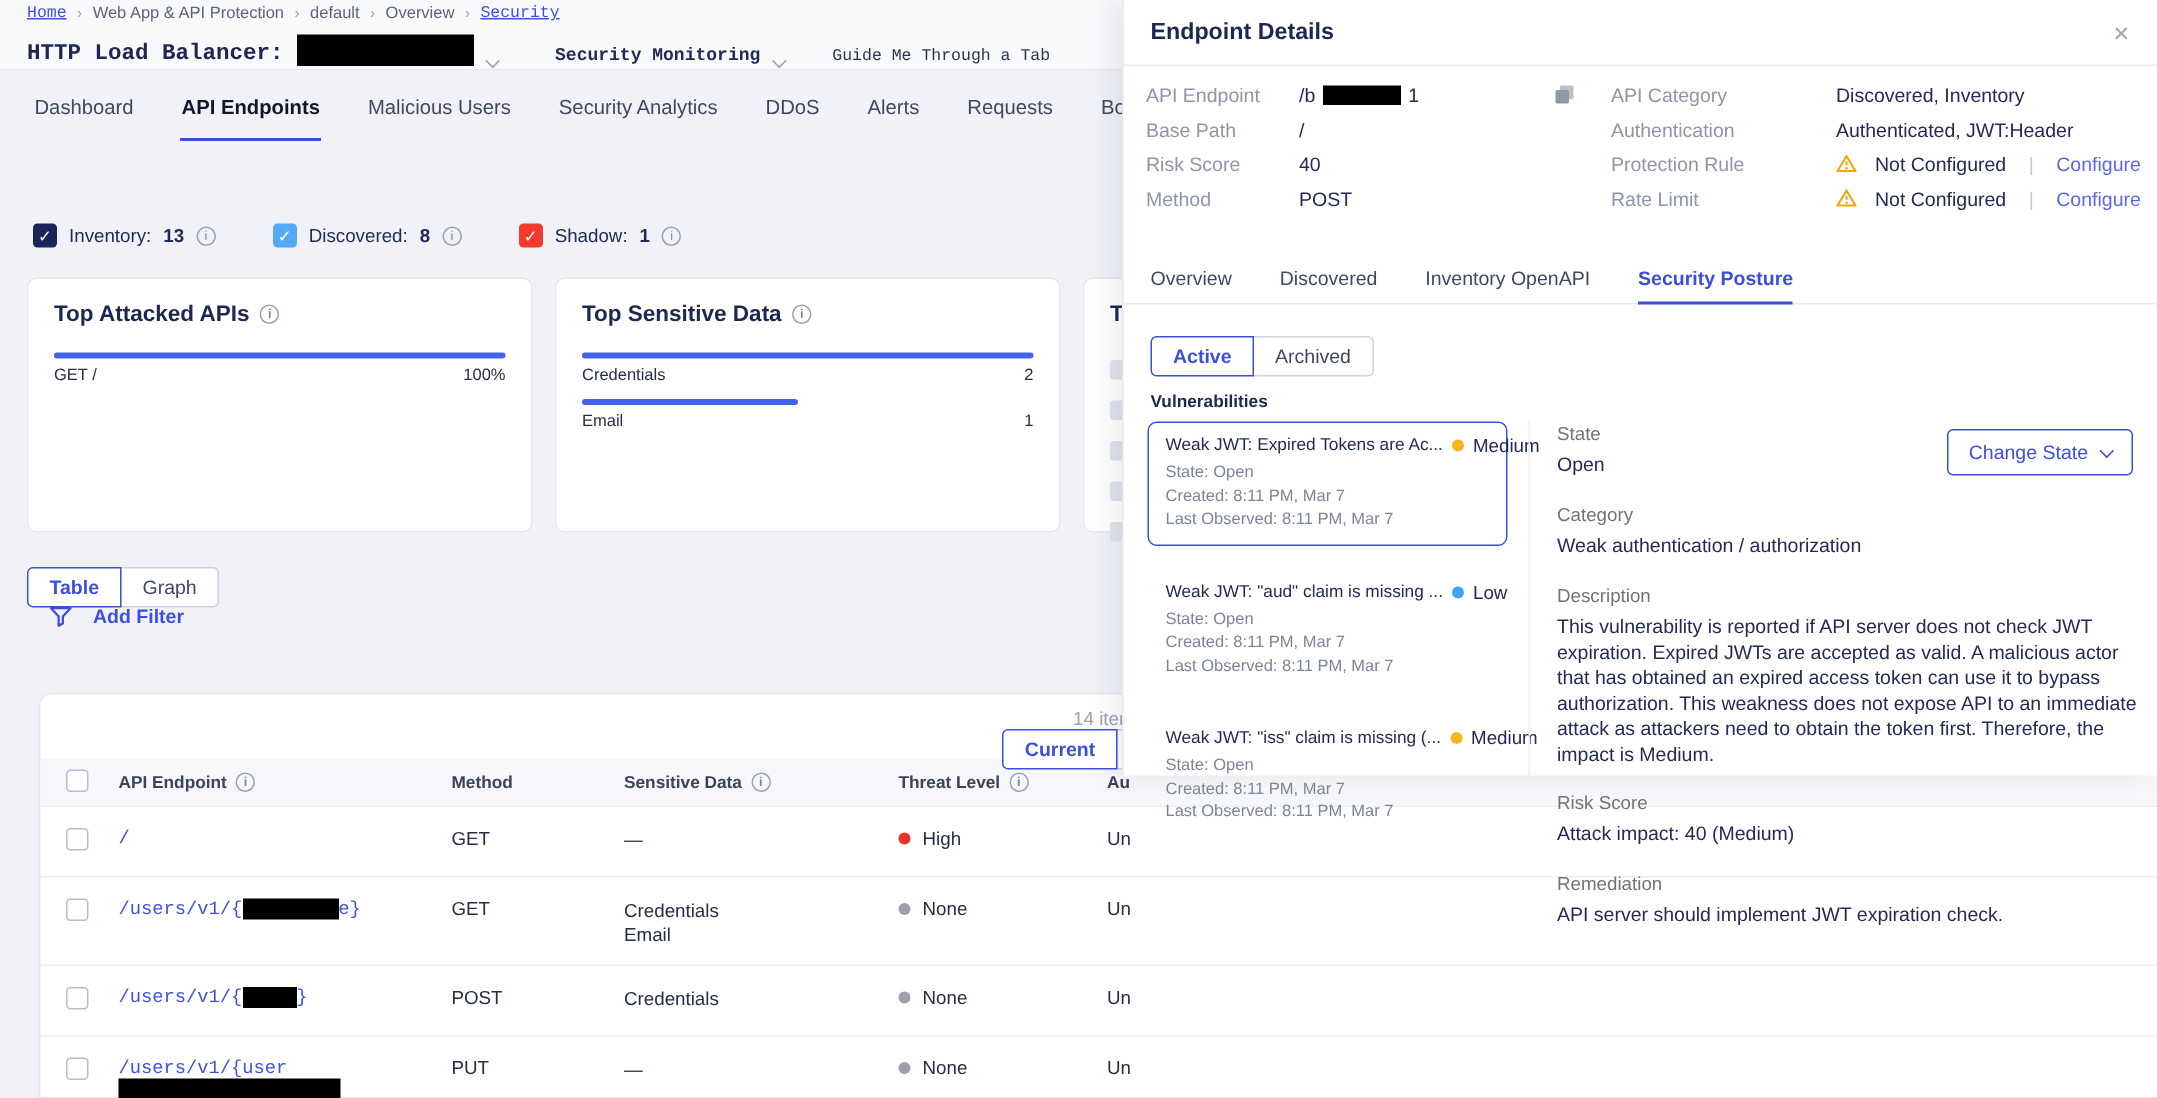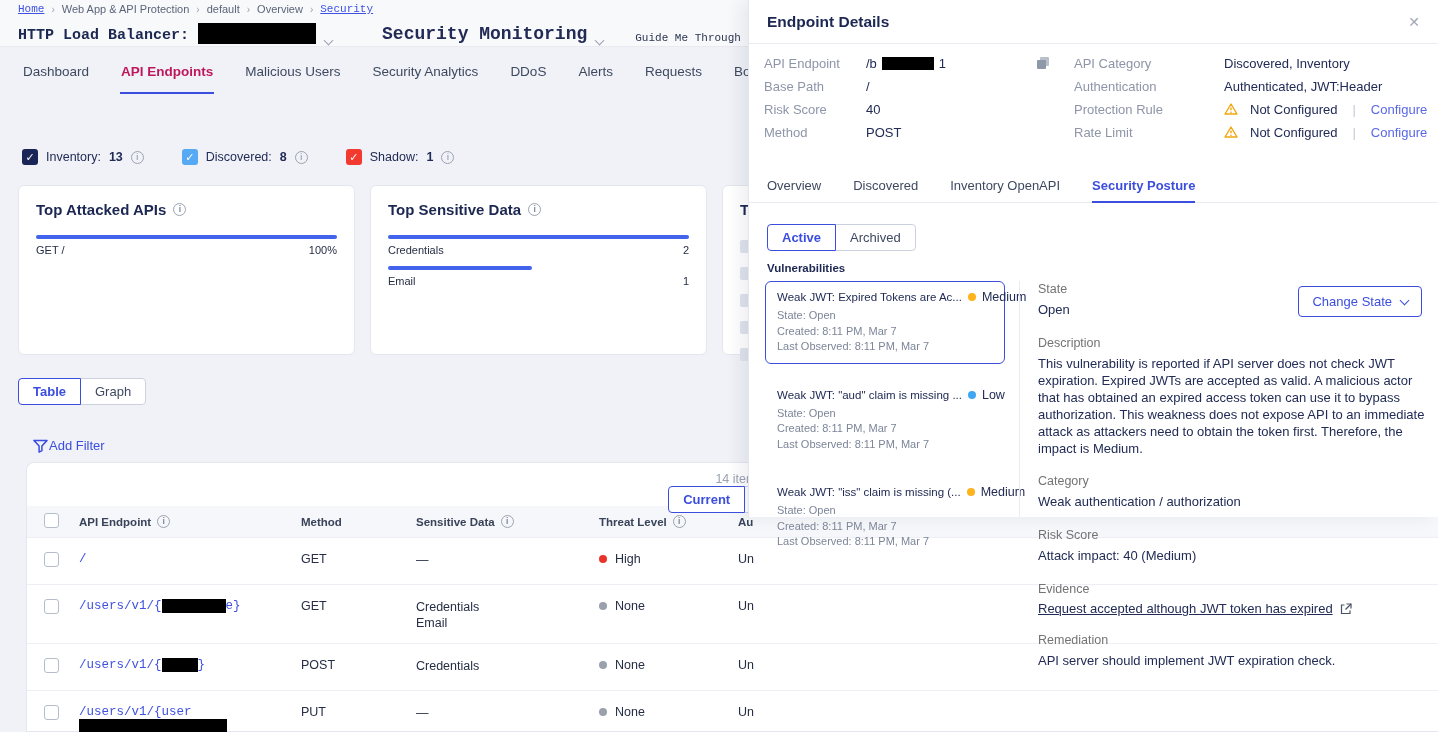--- a/index.html
+++ b/index.html
@@ -12,28 +12,28 @@
   .breadcrumb { position:absolute; top:3px; left:18px; font-size:11px; color:#5b6579;
     display:flex; gap:7px; align-items:center; }
   .crumb.link { text-decoration:underline; }
   .crumb-sep { color:#9aa2b2; font-size:10px; }
   .lb-row { position:absolute; top:23px; left:18px; display:flex; align-items:flex-end;font-family:Liberation Mono, monospace; }
   .lb-title { font-size:15px; font-weight:700; color:#1c2752; }
   .redact { background:#000; display:inline-block; vertical-align:middle; }
   .redact-lb { width:118px; height:21px; margin-left:9px; }
   .chev { width:7px; height:7px; border-right:1.5px solid #9aa3b2; border-bottom:1.5px solid #9aa3b2;
     transform:rotate(45deg); display:inline-block; margin-left:9px; margin-top:-4px; }
-  .monitor { margin-left:50px; font-size:18px; font-weight:600; color:#222b55; }
+  .monitor { margin-left:38px; font-size:12px; font-weight:600; color:#222b55; }
   .guide { margin-left:32px; font-size:11px; color:#2c3550; }
 
   
   .main-tabs { position:absolute; top:47px; left:0; width:100%; height:47px;
     display:flex; align-items:flex-end; padding-left:22px; gap:30px; }
   .main-tab { font-size:13.5px; color:#3e4960; padding:0 1px 13px; border-bottom:2px solid transparent; cursor:pointer; }
-  .main-tab.active { color:#be185d; font-weight:700; border-bottom-color:#3b4ede; }
+  .main-tab.active { color:#0f172a; font-weight:700; border-bottom-color:#3b4ede; }
 
   
   .filters { position:absolute; top:149px; left:22px; display:flex; gap:38px; align-items:center; }
   .filter { display:flex; align-items:center; gap:8px; font-size:12.5px; color:#222b55; }
   .cb { width:16px; height:16px; border-radius:3px; color:#fff; display:flex;
     align-items:center; justify-content:center; font-size:11px; cursor:pointer; }
   .f-count { font-weight:700; }
   .info { width:13px; height:13px; border:1px solid #9aa3b2; border-radius:50%; font-size:8.5px;
     color:#7d8697; display:inline-flex; align-items:center; justify-content:center; line-height:1; }
 
@@ -49,22 +49,22 @@
 
   
   .seg { display:inline-flex; }
   .seg .seg-btn { background:#fff; border:1px solid #ccd2dd; font-size:13px; color:#3e4960;
     padding:5px 14px; cursor:pointer; font-family:inherit; }
   .seg .seg-btn:first-child { border-radius:4px 0 0 4px; }
   .seg .seg-btn:last-child { border-radius:0 4px 4px 0; margin-left:-1px; }
   .seg .seg-btn.sel { border-color:#3b4ede; color:#3b4ede; font-weight:600; position:relative; z-index:2; }
   .view-toggle { position:absolute; top:378px; left:18px; }
 
-  .add-filter { position:absolute; top:438px; left:33px; display:flex; gap:1px; align-items:center;
-    color:#3b4ede; font-size:13px; font-weight:400; cursor:pointer; }
+  .add-filter { position:absolute; top:403px; left:33px; display:flex; gap:14px; align-items:center;
+    color:#3b4ede; font-size:13px; font-weight:700; cursor:pointer; }
 
   
   .table-card { position:absolute; top:462px; left:26px; right:0; height:270px;
     background:#fff; border:1px solid #e4e7ee; border-right:none; border-radius:8px 0 0 0; }
   .items-row { display:flex; align-items:center; padding:9px 0 9px 13px; height:43px;flex-direction:column; }
   .items-count { font-size:12.5px; color:#9ba3b2; }
   .items-row .seg { margin-left:15px; }
   .t-head, .t-row { display:grid; grid-template-columns:52px 222px 115px 183px 139px 1fr; }
   .t-head { background:#f6f7fa; height:31px; align-items:center; font-size:11.5px; font-weight:700; color:#39435a; }
   .t-hcell { display:flex; align-items:center; gap:6px; }
@@ -467,40 +467,29 @@
   <div class="v-detail">
     <button class="change-state">
       <span>Change State</span>
       <span class="chev chev-blue" style="margin-left:0;"></span>
     </button>
     <div class="f-group">
       <div class="f-label">State</div>
       <div class="f-value">Open</div>
     </div>
     <div class="f-group">
+      <div class="f-label">Category</div>
+      <div class="f-value">Weak authentication / authorization</div>
+    </div>
+    <div class="f-group">
       <div class="f-label">Description</div>
       <div class="f-para">This vulnerability is reported if API server does not check JWT expiration. Expired JWTs are accepted as valid. A malicious actor that has obtained an expired access token can use it to bypass authorization. This weakness does not expose API to an immediate attack as attackers need to obtain the token first. Therefore, the impact is Medium.</div>
-    </div>
-    <div class="f-group">
-      <div class="f-label">Category</div>
-      <div class="f-value">Weak authentication / authorization</div>
     </div>
     <div class="f-group">
       <div class="f-label">Risk Score</div>
       <div class="f-value">Attack impact: 40 (Medium)</div>
     </div>
     <div class="f-group">
-      <div class="f-label">Evidence</div>
-      <div class="ev-row">
-        <span class="ev-link">Request accepted although JWT token has expired</span>
-        <svg width="12" height="12" viewBox="0 0 12 12" fill="none" stroke="#4a5366" stroke-width="1.2">
-          <path d="M4.5 2H1.5v8.5H10V7.5"></path>
-            <path d="M6.5 1H11v4.5"></path>
-            <path d="M11 1L5.5 6.5"></path>
-        </svg>
-      </div>
-    </div>
-    <div class="f-group">
       <div class="f-label">Remediation</div>
       <div class="f-value">API server should implement JWT expiration check.</div>
     </div>
   </div>
 </div>
 
 </body></html>

